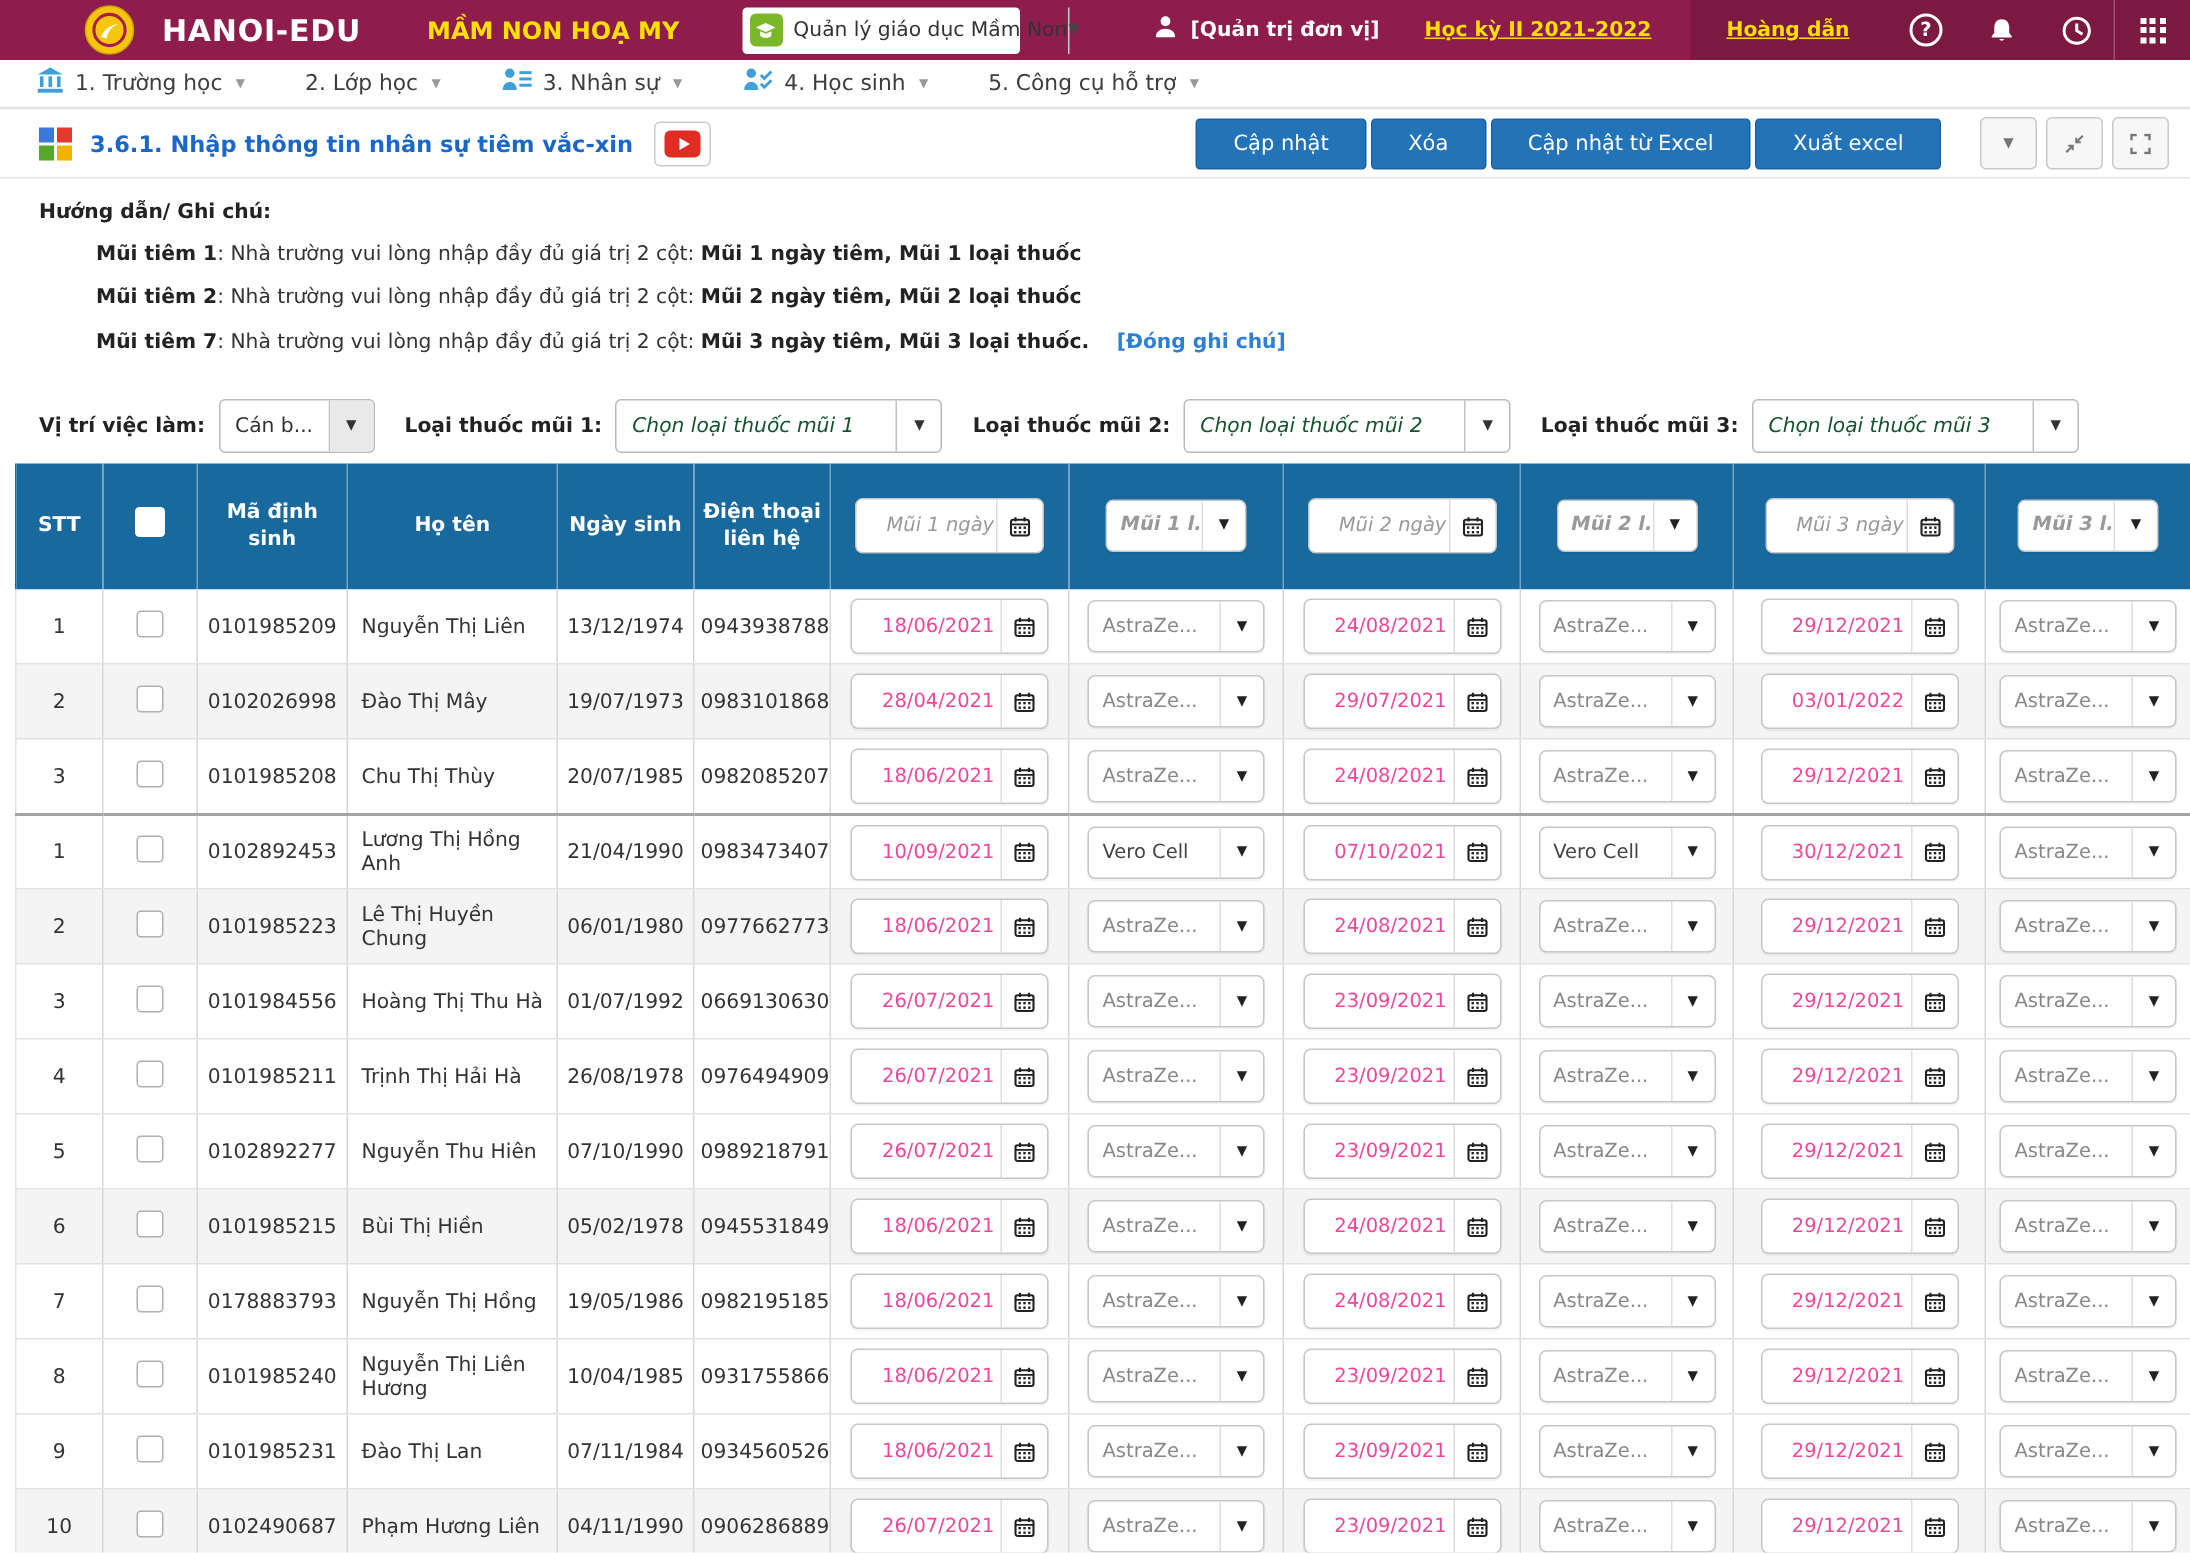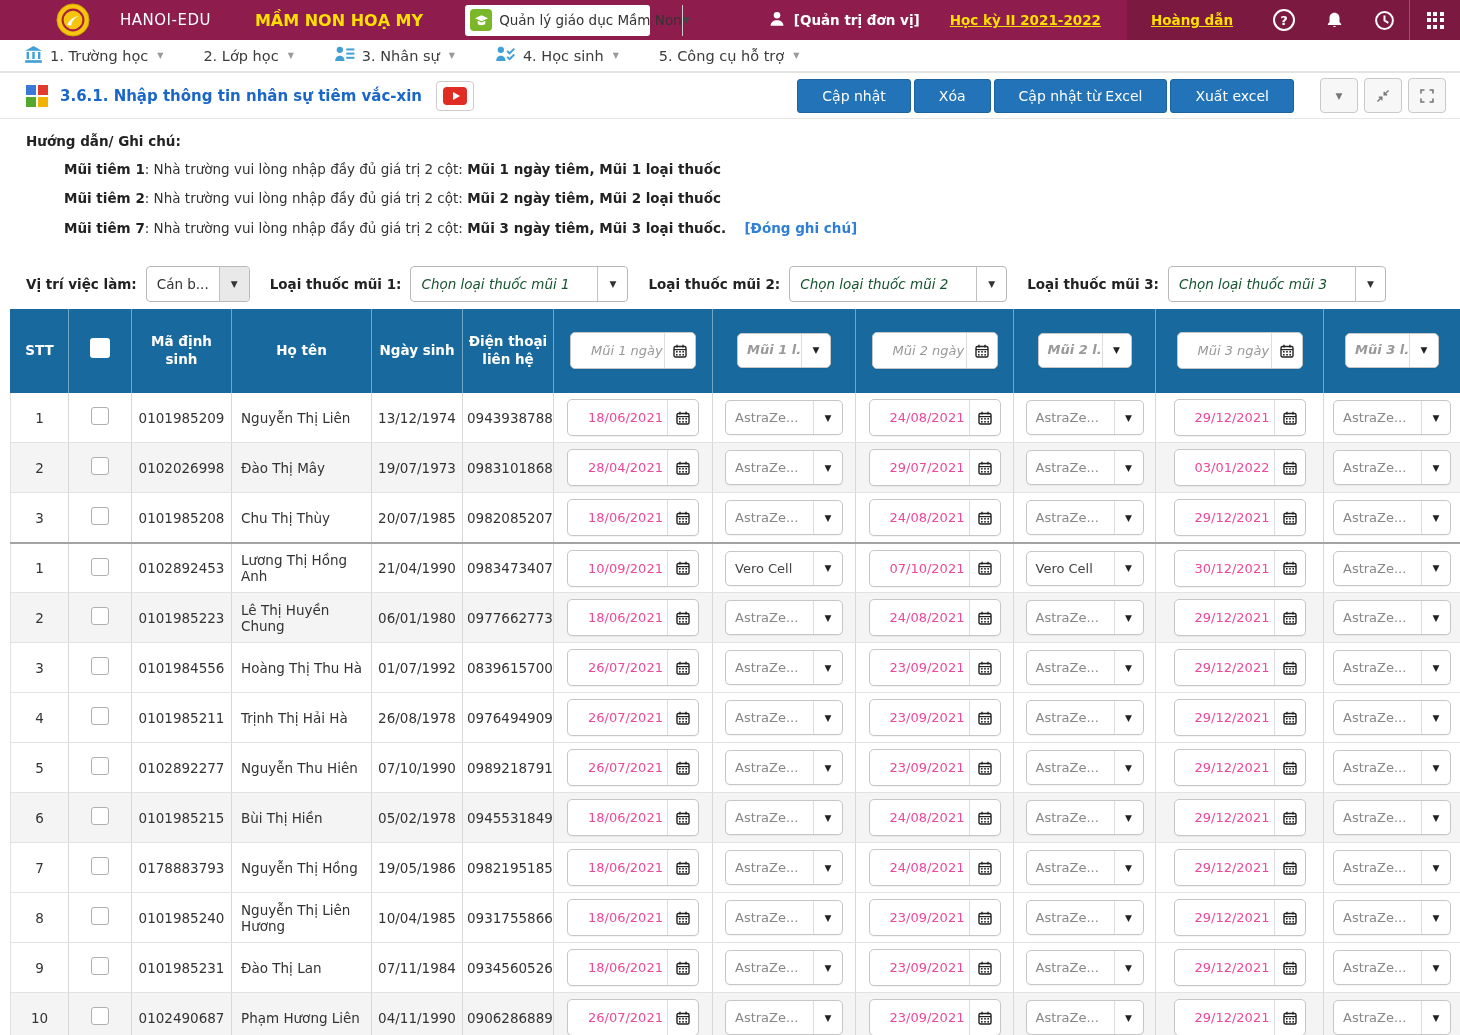--- a/index.html
+++ b/index.html
@@ -2,21 +2,21 @@
 <html><head>
 <meta charset="utf-8">
 <style>
   * { box-sizing: border-box; margin: 0; padding: 0; }
   html,body { width:1460px; height:1035px; overflow:hidden; background:#fff;
     font-family:"DejaVu Sans","Liberation Sans",sans-serif; font-size:13.5px; color:#333; }
 
   
   .topbar { height:40px; background:#8e1d4e; display:flex; align-items:center; position:relative; }
   .logo { width:34px; height:34px; margin-left:56px; flex:0 0 auto; }
-  .brand { color:#fff; font-weight:normal; font-size:15px; margin-left:30px; letter-spacing:.5px; }
+  .brand { color:#fff; font-weight:bold; font-size:20px; margin-left:18px; letter-spacing:.5px; }
   .school { color:#ffdf00; font-weight:bold; font-size:16px; margin-left:44px; }
   .module-select { display:flex; align-items:center; background:#fff; border-radius:3px;
     height:31px; margin-left:42px; width:185px; cursor:pointer; }
   .mod-icon { width:22px; height:22px; background:#7ab829; border-radius:4px; margin:0 7px 0 5px;
     display:flex; align-items:center; justify-content:center; flex:0 0 auto; }
   .module-select .mod-label { font-size:13.5px; color:#333; white-space:nowrap; flex:1; }
   .mod-caret { border-left:1px solid #ccc; height:100%; width:28px; display:flex;
     align-items:center; justify-content:center; font-size:9px; color:#444; }
   .top-right { margin-left:auto; display:flex; align-items:center; height:100%; }
   .user-role { color:#fff; font-weight:bold; font-size:13.5px; display:flex; align-items:center; gap:8px; }
@@ -845,21 +845,21 @@
         <span class="caret">▼</span>
       </span>
     </td>
   </tr>
       <tr>
     <td>3</td>
     <td><span class="chk"></span></td>
     <td>0101984556</td>
     <td class="c-name">Hoàng Thị Thu Hà</td>
     <td>01/07/1992</td>
-    <td>0839615700</td>
+    <td>0669130630</td>
     <td>
       <span class="date-box">
         <input value="26/07/2021" style="">
         <span class="cal-btn">
           <svg viewBox="0 0 14 14" width="14" height="14">
                 <rect x="1" y="2.5" width="12" height="10.5" rx="1.5" fill="none" stroke="#222" stroke-width="1.4"></rect>
                 <line x1="4" y1="0.8" x2="4" y2="3.6" stroke="#222" stroke-width="1.4"></line>
                 <line x1="10" y1="0.8" x2="10" y2="3.6" stroke="#222" stroke-width="1.4"></line>
                 <line x1="1" y1="5.6" x2="13" y2="5.6" stroke="#222" stroke-width="1.2"></line>
                 <g fill="#222">

